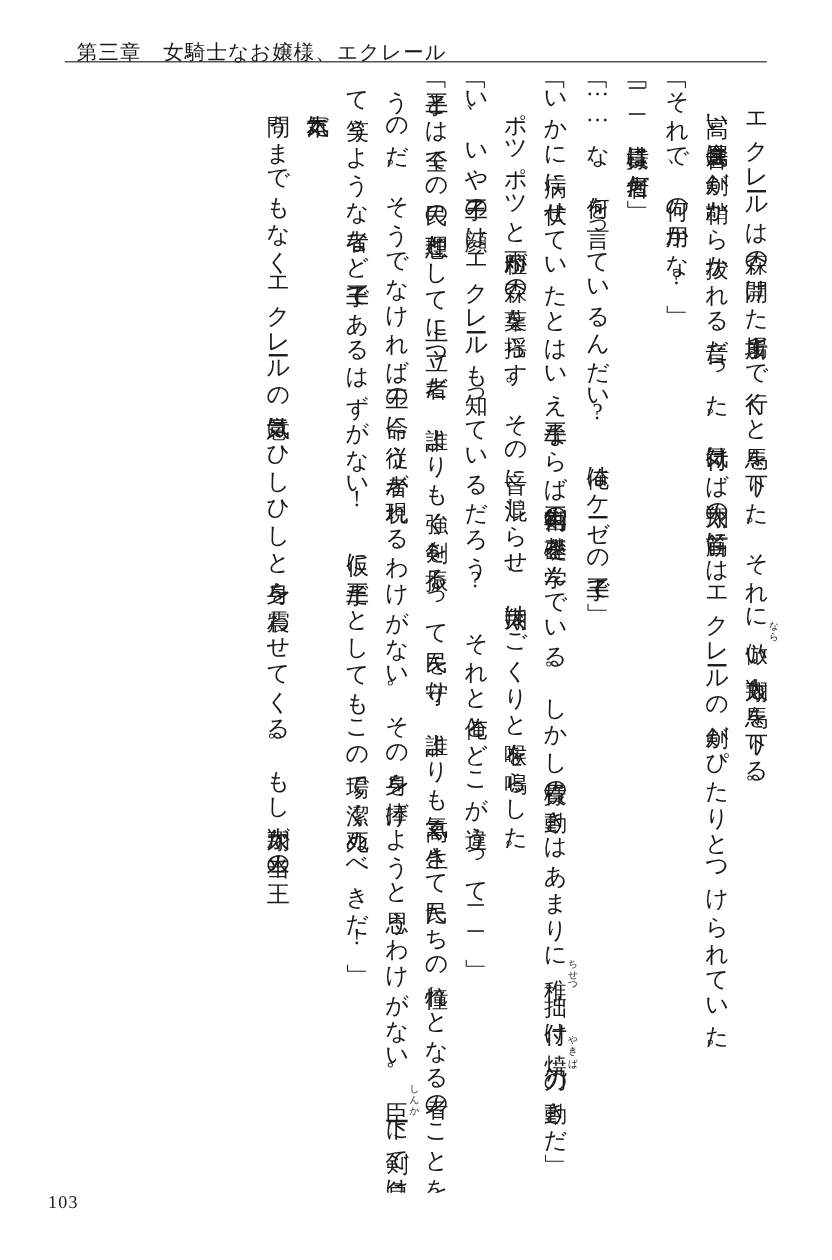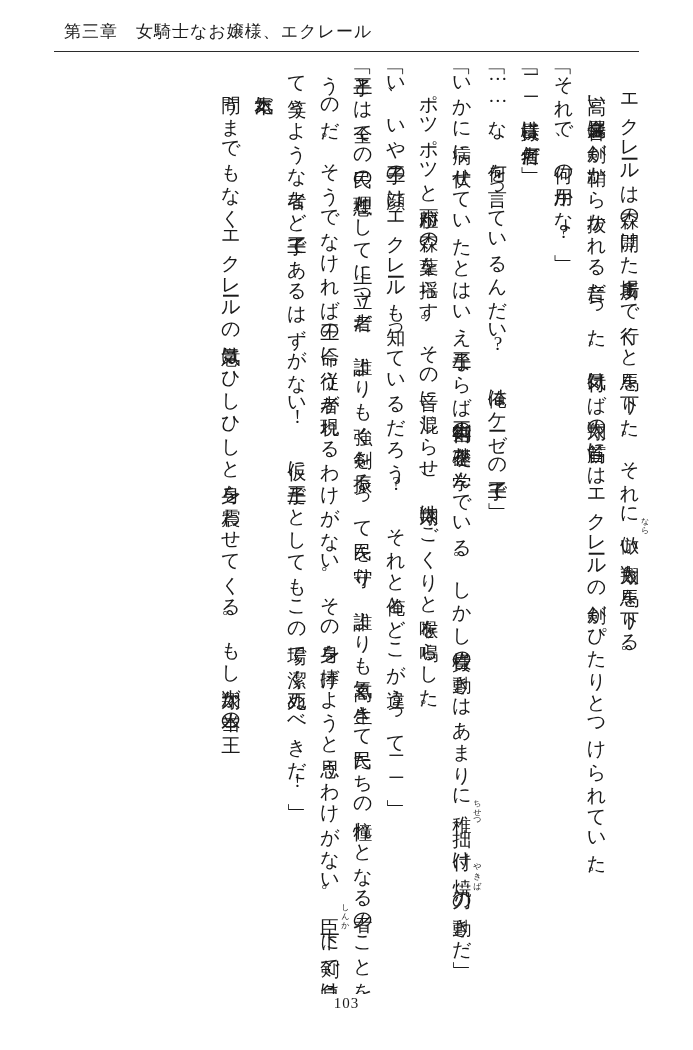--- a/index.html
+++ b/index.html
@@ -30,21 +30,21 @@
   
   .header {
     position: relative;
     height: 34px;
     flex: 0 0 auto;
     margin: 0 14px;
   }
   .header-text {
     position: absolute;
     left: 10px;
-    top: 2px;
+    top: 14px;
     font-size: 17px;
     letter-spacing: 1px;
     white-space: nowrap;
   }
   .header-rule {
     position: absolute;
     left: 0;
     right: 0;
     bottom: 0;
     border-bottom: 1.5px solid #2b2b2b;
@@ -87,21 +87,20 @@
   }
   ruby rt {
     font-size: 0.42em;
     letter-spacing: 0;
     line-height: 1;
   }
 
   .footer {
     flex: 0 0 auto;
     height: 26px;
-    text-align: center;
     position: relative;
   }
   .page-number {
     font-size: 15px;
     font-family: "Liberation Serif", "DejaVu Serif", serif;
     letter-spacing: 1px;
   }
 </style>
 </head>
 <body>

